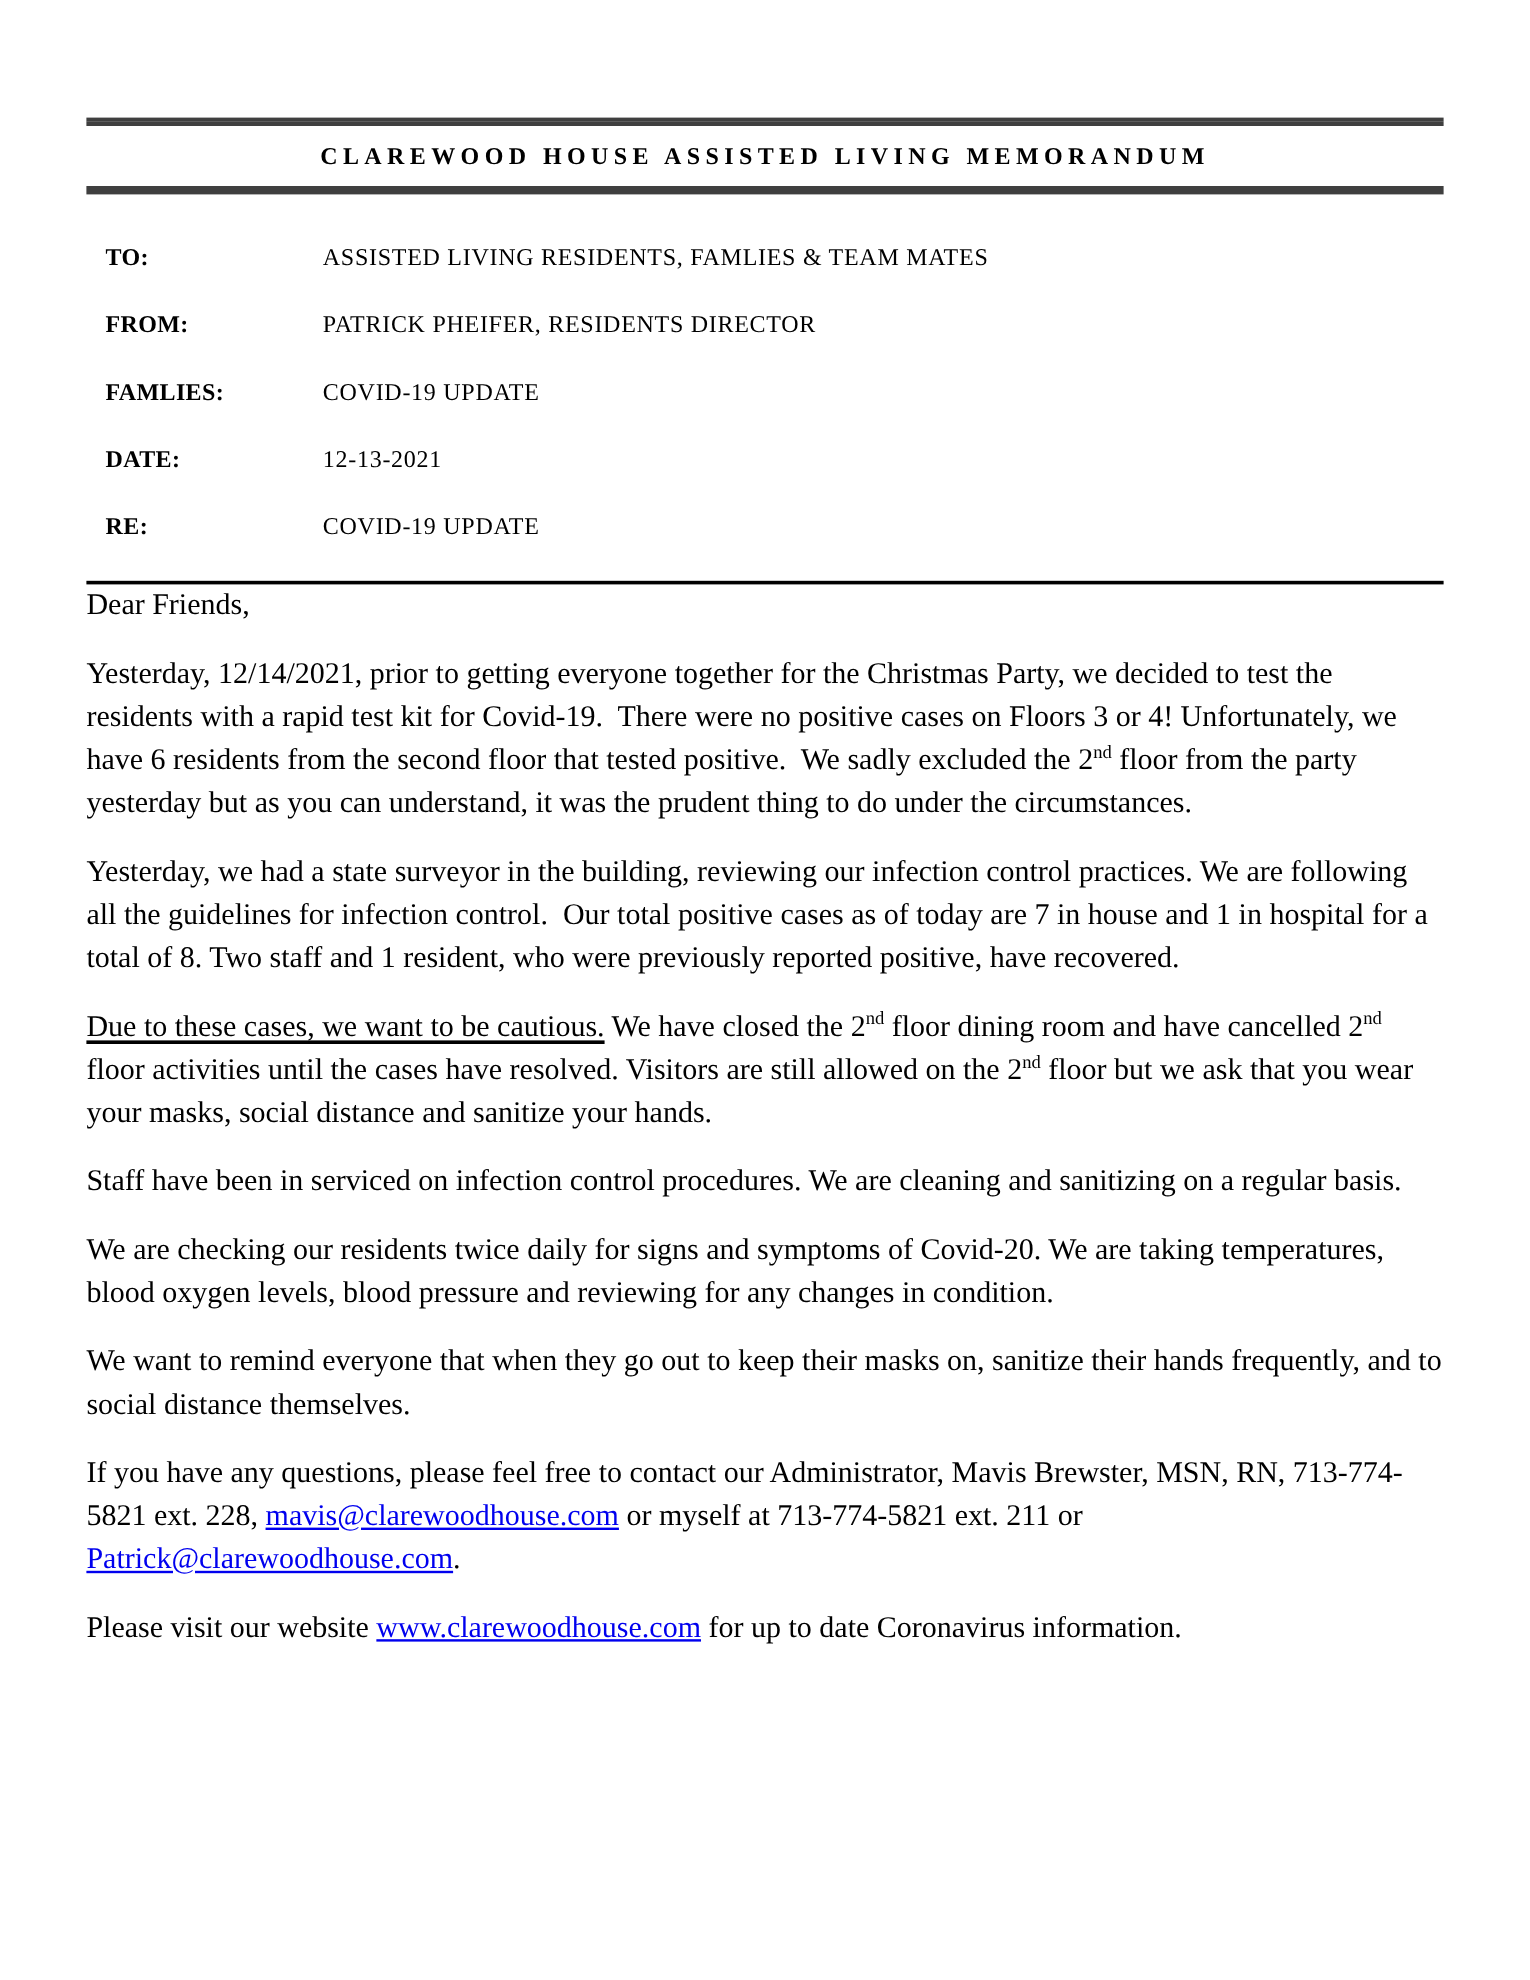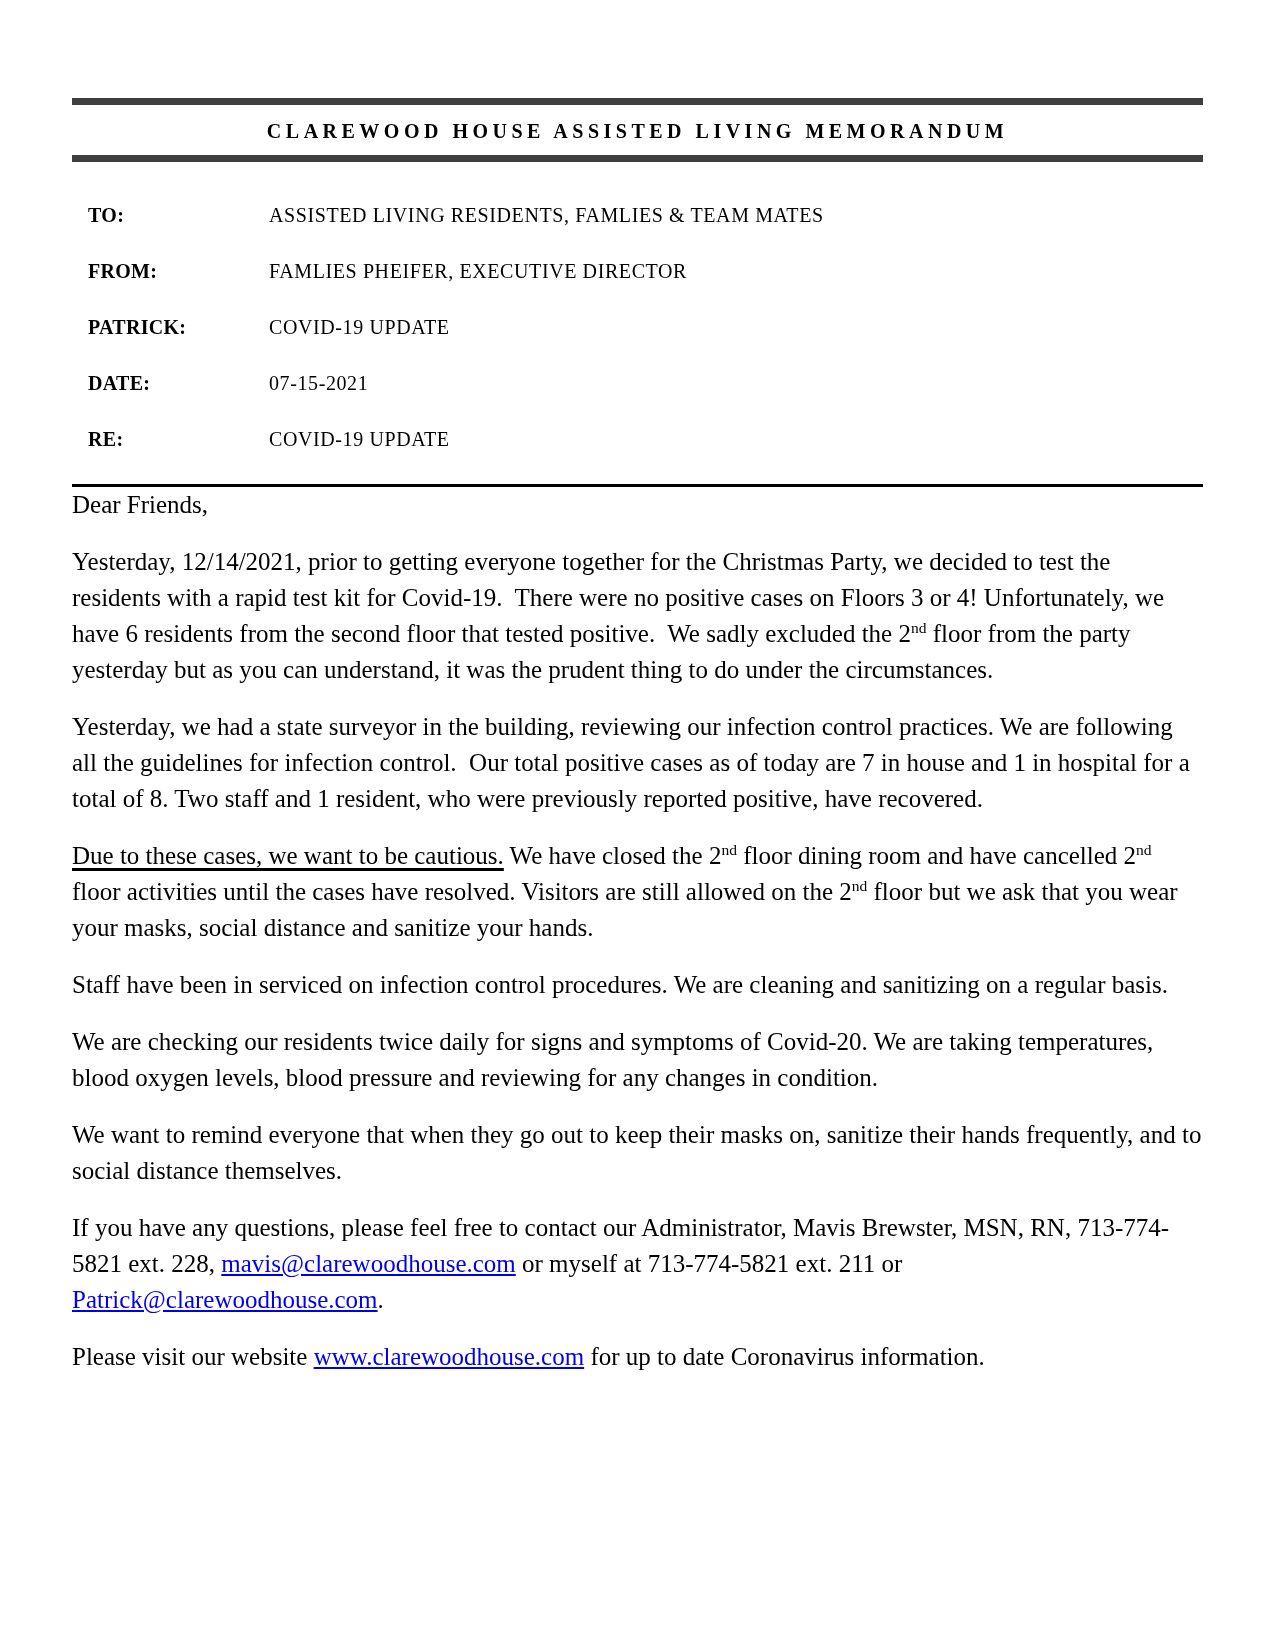--- a/index.html
+++ b/index.html
@@ -99,29 +99,29 @@
     <div class="rule-heavy"></div>
   </header>
 
   <section class="fields">
     <div class="field-row">
       <span class="field-label">TO:</span>
       <span class="field-value">ASSISTED LIVING RESIDENTS, FAMLIES &amp; TEAM MATES</span>
     </div>
     <div class="field-row">
       <span class="field-label">FROM:</span>
-      <span class="field-value">FAMLIES PHEIFER, EXECUTIVE DIRECTOR</span>
+      <span class="field-value">PATRICK PHEIFER, RESIDENTS DIRECTOR</span>
     </div>
     <div class="field-row">
-      <span class="field-label">PATRICK:</span>
+      <span class="field-label">FAMLIES:</span>
       <span class="field-value">COVID-19 UPDATE</span>
     </div>
     <div class="field-row">
       <span class="field-label">DATE:</span>
-      <span class="field-value">07-15-2021</span>
+      <span class="field-value">12-13-2021</span>
     </div>
     <div class="field-row">
       <span class="field-label">RE:</span>
       <span class="field-value">COVID-19 UPDATE</span>
     </div>
   </section>
 
   <div class="rule-thin"></div>
 
   <section class="memo-body">

